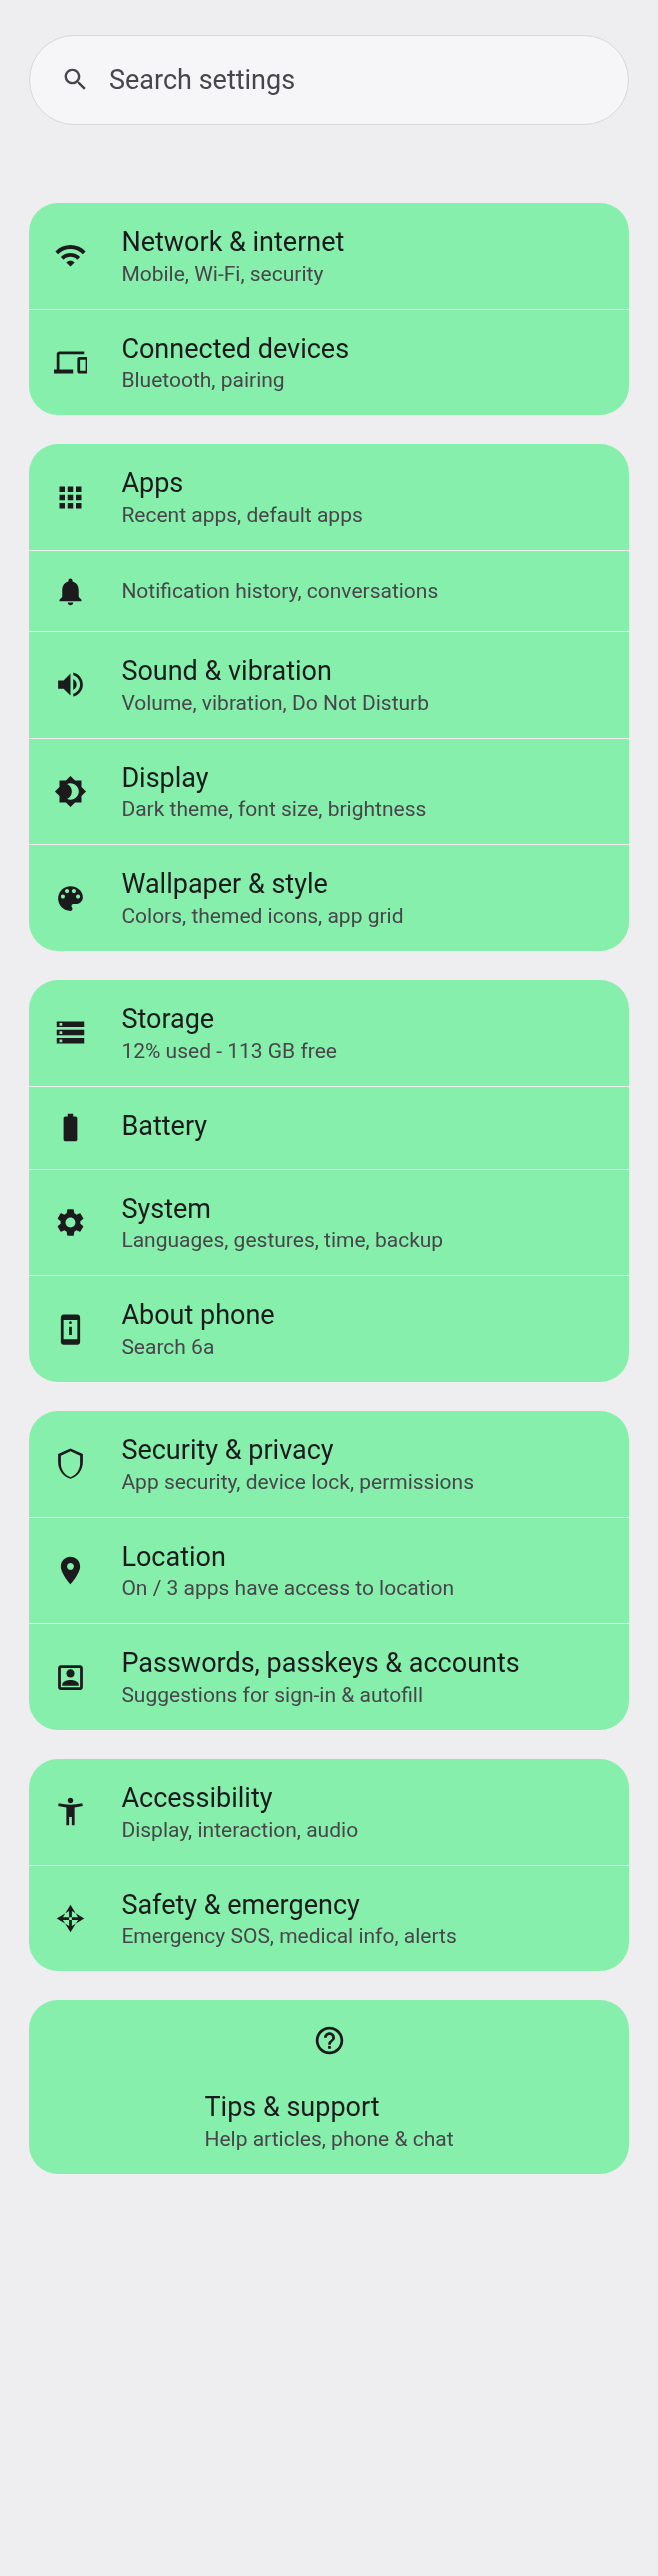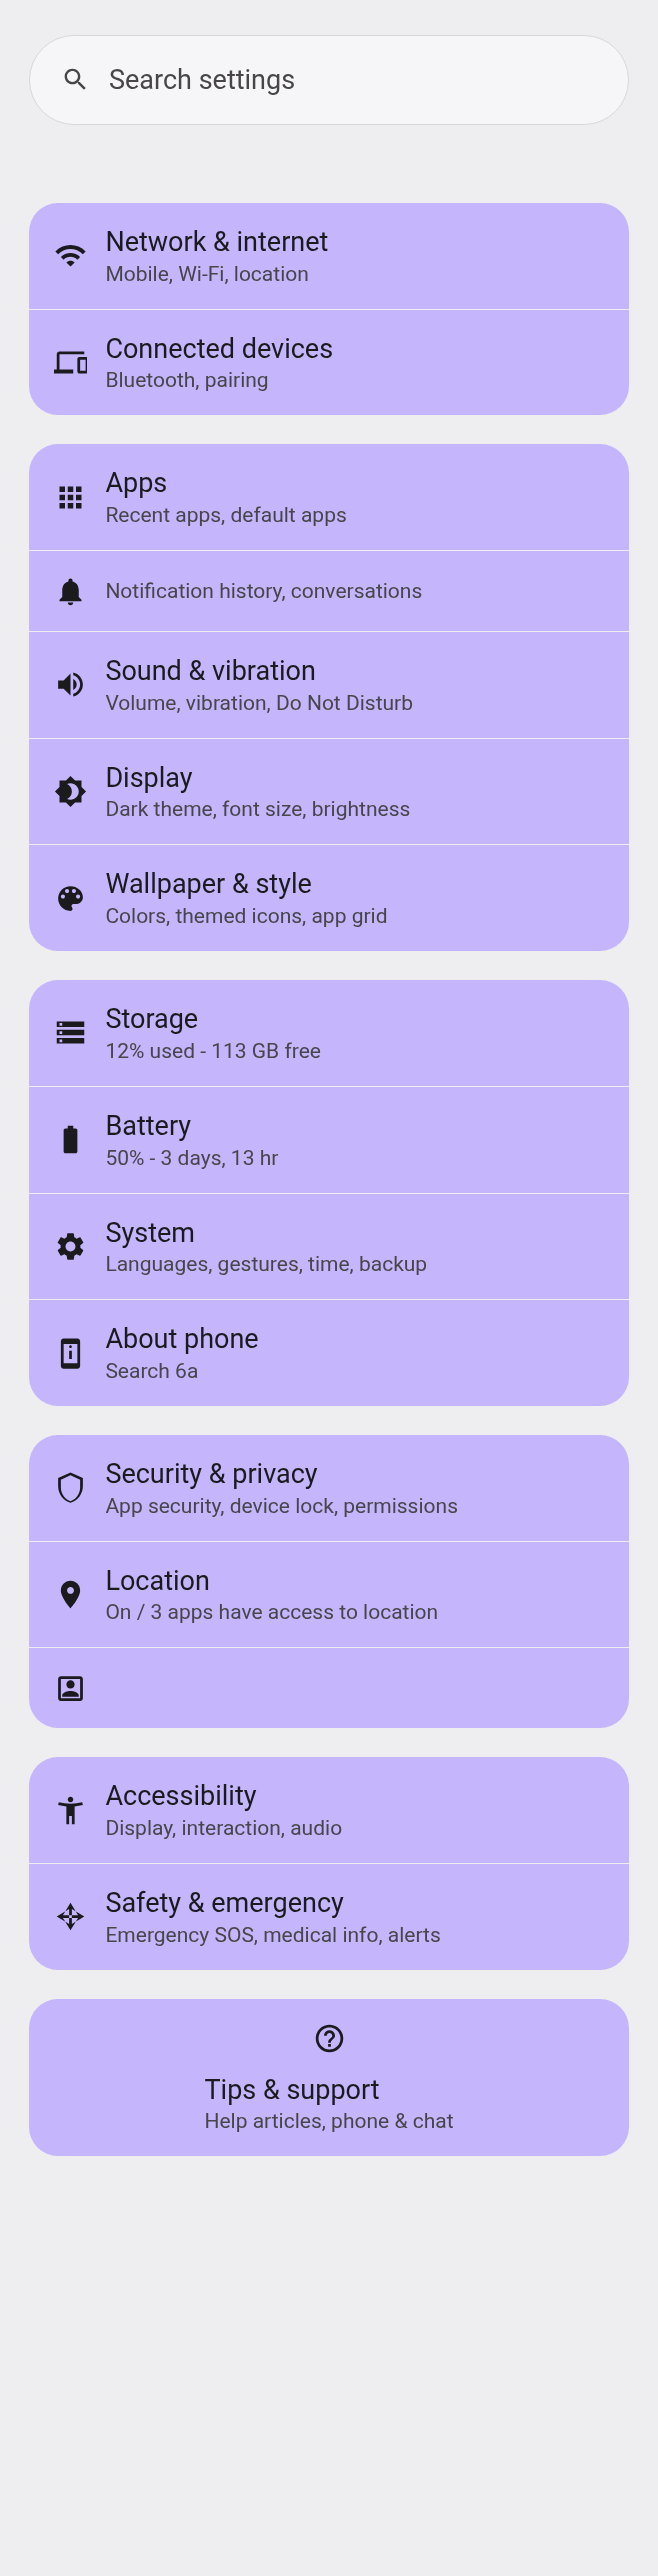--- a/index.html
+++ b/index.html
@@ -33,25 +33,25 @@
       color: #48464a;
       text-align: center;
     }
     .card-group {
       margin-bottom: 29px;
     }
     .card-group:last-child {
       margin-bottom: 0;
     }
     .list-item {
-      background: #c4b5fd;
+      background: #86efac;
       padding: 23px 24.4px;
       display: flex;
       align-items: center;
-      gap: 18px;
+      gap: 34px;
       border-bottom: 1.2px solid #eeeef0;
     }
     .card-group .list-item:first-child {
       border-top-left-radius: 29px;
       border-top-right-radius: 29px;
     }
     .card-group .list-item:last-child {
       border-bottom-left-radius: 29px;
       border-bottom-right-radius: 29px;
       border-bottom: none;
@@ -101,21 +101,21 @@
 
 <div class="card-group">
   <div class="list-item">
     <div class="icon-container">
       <svg viewBox="0 0 24 24">
           <path d="M1 9l2 2c4.97-4.97 13.03-4.97 18 0l2-2C16.93 2.93 7.08 2.93 1 9zm8 8l3 3 3-3c-1.65-1.66-4.34-1.66-6 0zm-4-4l2 2c2.76-2.76 7.24-2.76 10 0l2-2C15.14 9.14 8.87 9.14 5 13z"></path>
         </svg>
     </div>
     <div class="text-container">
       <div class="item-title">Network &amp; internet</div>
-      <div class="item-subtitle">Mobile, Wi-Fi, location</div>
+      <div class="item-subtitle">Mobile, Wi-Fi, security</div>
     </div>
   </div>
   <div class="list-item">
     <div class="icon-container">
       <svg viewBox="0 0 24 24">
           <path d="M4 6h18V4H4c-1.1 0-2 .9-2 2v11H0v3h14v-3H4V6zm19.5 2h-5c-.83 0-1.5.67-1.5 1.5v9c0 .83.67 1.5 1.5 1.5h5c.83 0 1.5-.67 1.5-1.5v-9c0-.83-.67-1.5-1.5-1.5zM23 18h-4v-8h4v8z"></path>
         </svg>
     </div>
     <div class="text-container">
       <div class="item-title">Connected devices</div>
@@ -194,21 +194,20 @@
     </div>
   </div>
   <div class="list-item">
     <div class="icon-container">
       <svg viewBox="0 0 24 24">
           <path d="M15.67 4H14V2h-4v2H8.33C7.6 4 7 4.6 7 5.33v15.33C7 21.4 7.6 22 8.33 22h7.33c.74 0 1.34-.6 1.34-1.33V5.33C17 4.6 16.4 4 15.67 4z"></path>
         </svg>
     </div>
     <div class="text-container">
       <div class="item-title">Battery</div>
-      <div class="item-subtitle">50% - 3 days, 13 hr</div>
     </div>
   </div>
   <div class="list-item">
     <div class="icon-container">
       <svg viewBox="0 0 24 24">
           <path d="M19.14 12.94c.04-.3.06-.61.06-.94 0-.32-.02-.64-.07-.94l2.03-1.58c.18-.14.23-.41.12-.61l-1.92-3.32c-.12-.22-.37-.29-.59-.22l-2.39.96c-.5-.38-1.03-.7-1.62-.94l-.36-2.54c-.04-.24-.24-.41-.48-.41h-3.84c-.24 0-.43.17-.47.41l-.36 2.54c-.59.24-1.13.57-1.62.94l-2.39-.96c-.22-.08-.47 0-.59.22L2.74 8.87c-.12.21-.08.47.12.61l2.03 1.58c-.05.3-.09.63-.09.94s.02.64.07.94l-2.03 1.58c-.18.14-.23.41-.12.61l1.92 3.32c.12.22.37.29.59.22l2.39-.96c.5.38 1.03.7 1.62.94l.36 2.54c.5.24.24.41.48.41h3.84c.24 0 .44-.17.47-.41l.36-2.54c.59-.24 1.13-.56 1.62-.94l2.39.96c.22.08.47 0 .59-.22l1.92-3.32c.12-.22.07-.47-.12-.61l-2.01-1.58zM12 15.6c-1.98 0-3.6-1.62-3.6-3.6s1.62-3.6 3.6-3.6 3.6 1.62 3.6 3.6-1.62 3.6-3.6 3.6z"></path>
         </svg>
     </div>
     <div class="text-container">
       <div class="item-title">System</div>
@@ -251,20 +250,22 @@
       <div class="item-subtitle">On / 3 apps have access to location</div>
     </div>
   </div>
   <div class="list-item">
     <div class="icon-container">
       <svg viewBox="0 0 24 24">
           <path d="M19 3H5c-1.1 0-2 .9-2 2v14c0 1.1.9 2 2 2h14c1.1 0 2-.9 2-2V5c0-1.1-.9-2-2-2zm0 16H5V5h14v14zM12 12c1.65 0 3-1.35 3-3s-1.35-3-3-3-3 1.35-3 3 1.35 3 3 3zm-6 6h12v-1c0-2-4-3.1-6-3.1S6 15 6 17v1z"></path>
         </svg>
     </div>
     <div class="text-container">
+      <div class="item-title">Passwords, passkeys &amp; accounts</div>
+      <div class="item-subtitle">Suggestions for sign-in &amp; autofill</div>
     </div>
   </div>
 </div>
 
 <div class="card-group">
   <div class="list-item">
     <div class="icon-container">
       <svg viewBox="0 0 24 24">
           <path d="M20.5 6c-2.61.7-5.67 1-8.5 1s-5.89-.3-8.5-1L3 8c1.86.5 4 .83 6 1v13h2v-6h2v6h2V9c2-.17 4.14-.5 6-1l-.5-2zM12 6c1.1 0 2-.9 2-2s-.9-2-2-2-2 .9-2 2 .9 2 2 2z"></path>
         </svg>

